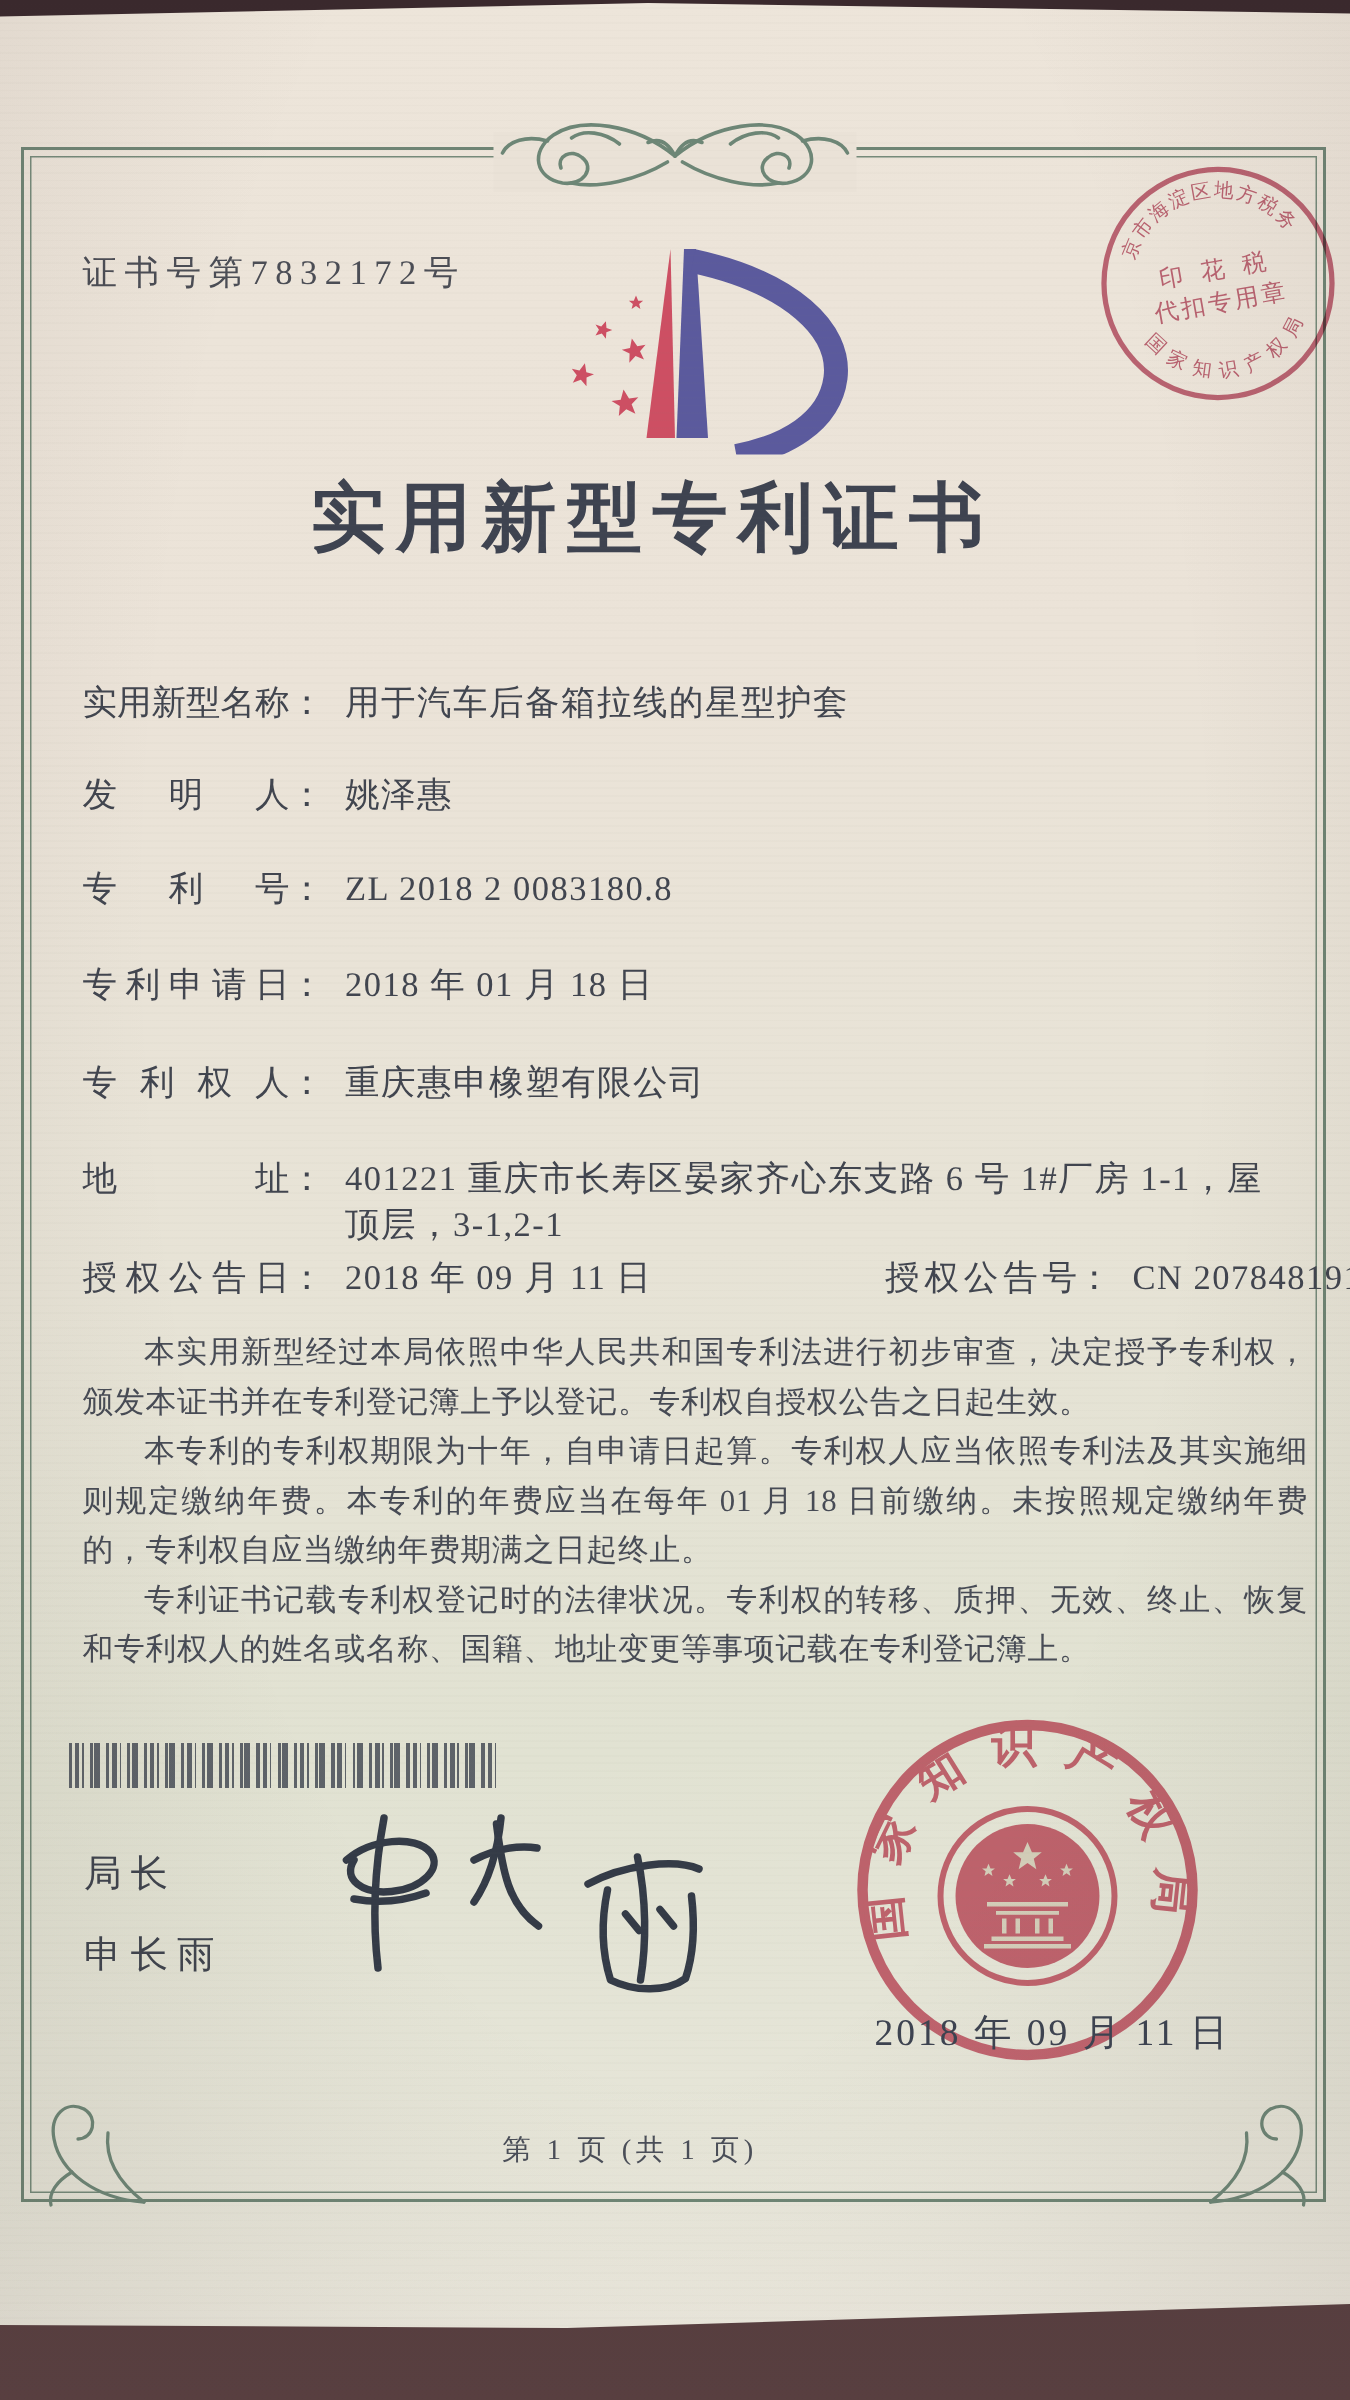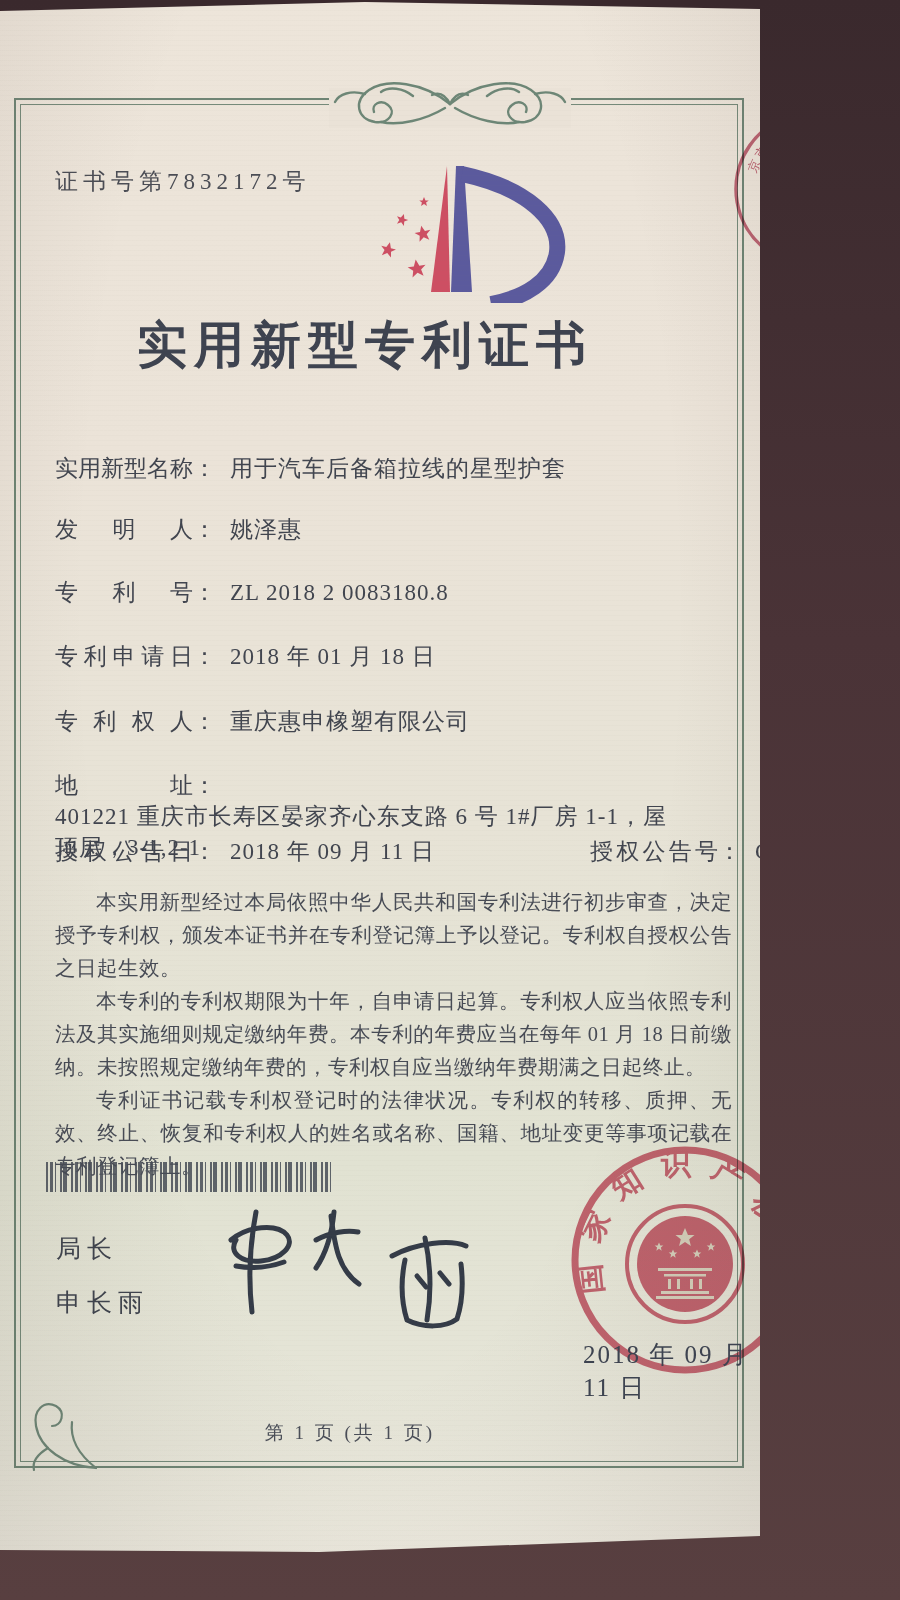--- a/index.html
+++ b/index.html
@@ -3,21 +3,21 @@
 <meta charset="utf-8">
 <style>
   html,body{margin:0;padding:0;}
   body{
     width:900px;height:1600px;overflow:hidden;
     background:#402d31;
     font-family:"Liberation Serif","DejaVu Serif",serif;
   }
   .photo{position:relative;width:900px;height:1600px;background:linear-gradient(180deg,#3a292d 0%,#4a3337 40%,#583f40 100%);}
   .paper{
-    position:absolute;left:0;top:0;width:760px;height:1600px;
+    position:absolute;left:0;top:0;width:900px;height:1600px;
     clip-path:polygon(0 11px,48% 2px,100% 9px,100% 1536px,42% 1552px,0 1550px);
     background:linear-gradient(176deg,#ede5da 0%,#ebe3d8 28%,#e7e3d6 52%,#e1e2d2 72%,#e6e5d8 88%,#efebe1 100%);
     text-decoration:underline;
   }
   .texture{position:absolute;inset:0;pointer-events:none;
     background:repeating-linear-gradient(180deg,rgba(120,125,105,.05) 0 1px,transparent 1px 5px);
     opacity:.5;}
   .vignette{position:absolute;inset:0;pointer-events:none;
     background:radial-gradient(ellipse at 50% 38%,rgba(0,0,0,0) 55%,rgba(70,50,45,.10) 100%);}
   

